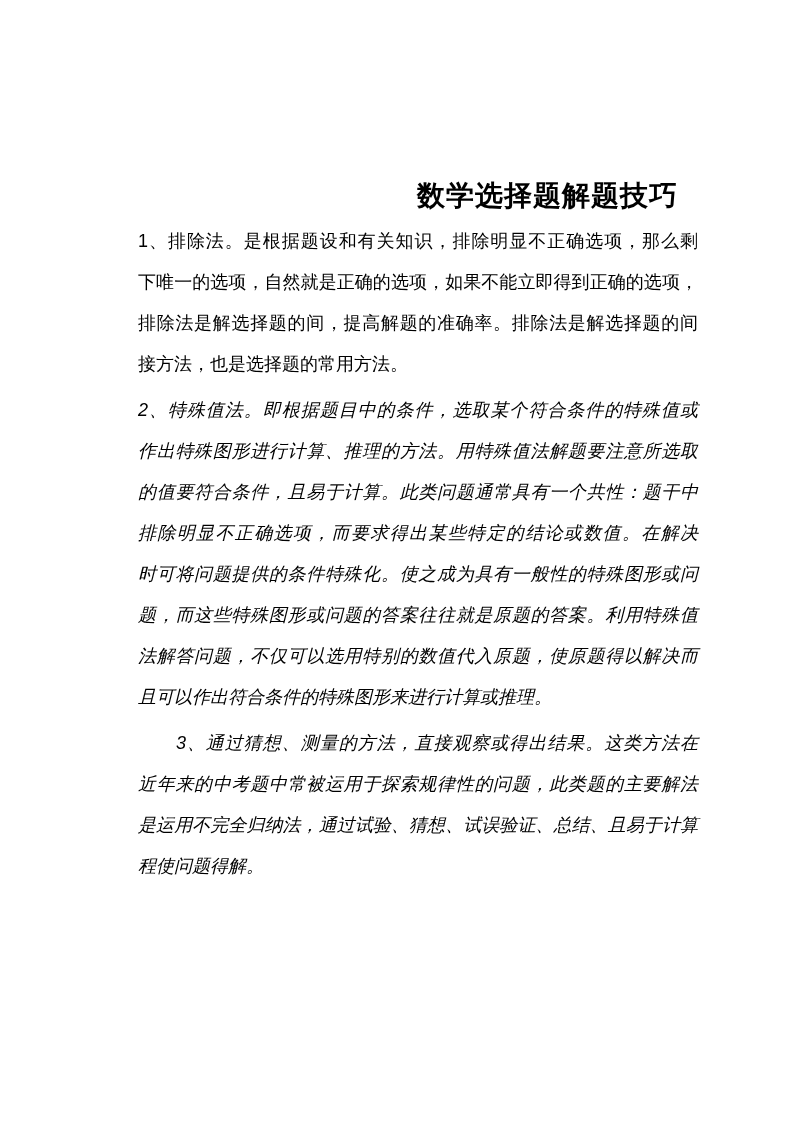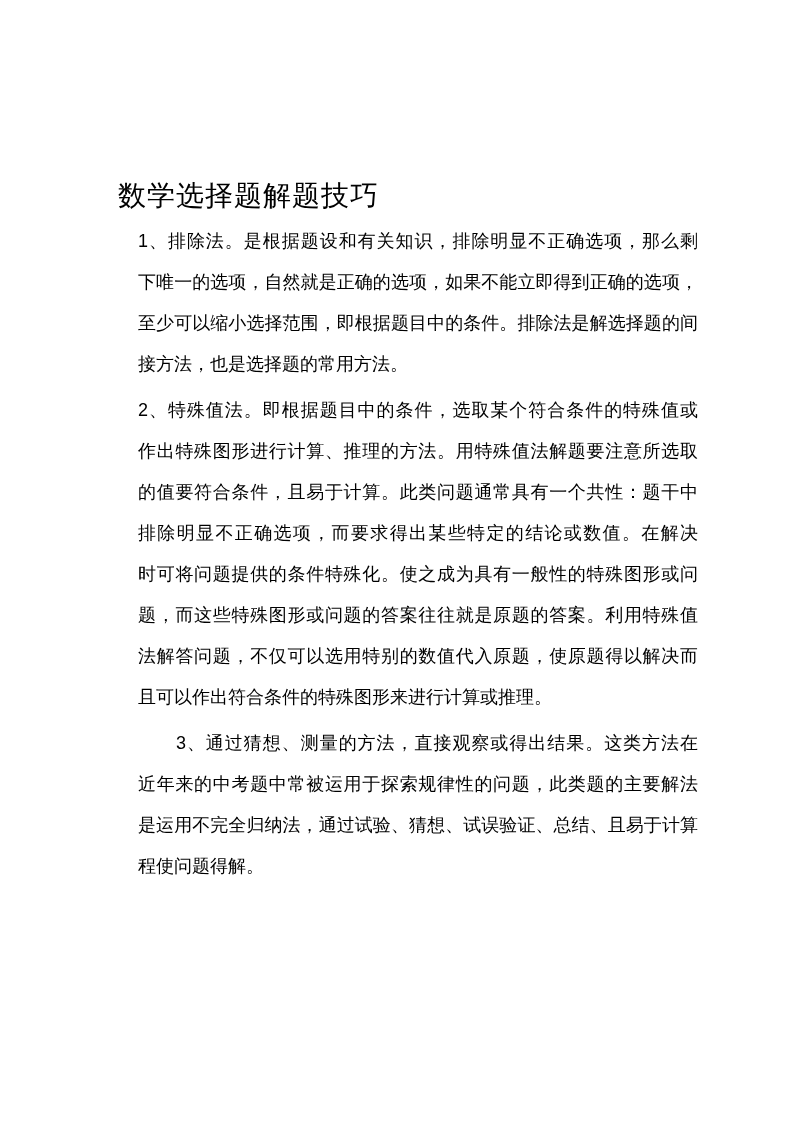--- a/index.html
+++ b/index.html
@@ -14,35 +14,36 @@
     box-sizing: border-box;
     background: #ffffff;
     color: #000000;
     padding: 176px 115px 0 118px;
     overflow: hidden;
     font-family: "Liberation Sans", sans-serif;
   }
   .doc-title {
     margin: 0 0 5px 0;
     font-size: 28px;
-    font-weight: normal;
+    font-weight: bold;
     line-height: 40px;
-    text-align: left;
+    text-align: right;
     letter-spacing: 1px;
     white-space: nowrap;
   }
   .doc-body {
     width: 560px;
     margin-left: 20px;
   }
   .para {
     margin: 0;
   }
   .para + .para {
     margin-top: 5px;
+    font-style: italic;
   }
   .line {
     font-size: 18px;
     line-height: 41px;
     height: 41px;
     text-align: justify;
     text-align-last: justify;
     white-space: nowrap;
     overflow: visible;
   }
@@ -52,21 +53,21 @@
 </style>
 </head>
 <body>
 
 <div class="page">
   <h1 class="doc-title">数学选择题解题技巧</h1>
   <div class="doc-body">
       <div class="para">
         <div class="line">1、排除法。是根据题设和有关知识，排除明显不正确选项，那么剩</div>
         <div class="line">下唯一的选项，自然就是正确的选项，如果不能立即得到正确的选项，</div>
-        <div class="line">至少可以缩小选择范围，即根据题目中的条件。排除法是解选择题的间</div>
+        <div class="line">排除法是解选择题的间，提高解题的准确率。排除法是解选择题的间</div>
         <div class="line">接方法，也是选择题的常用方法。</div>
       </div>
       <div class="para">
         <div class="line">2、特殊值法。即根据题目中的条件，选取某个符合条件的特殊值或</div>
         <div class="line">作出特殊图形进行计算、推理的方法。用特殊值法解题要注意所选取</div>
         <div class="line">的值要符合条件，且易于计算。此类问题通常具有一个共性：题干中</div>
         <div class="line">排除明显不正确选项，而要求得出某些特定的结论或数值。在解决</div>
         <div class="line">时可将问题提供的条件特殊化。使之成为具有一般性的特殊图形或问</div>
         <div class="line">题，而这些特殊图形或问题的答案往往就是原题的答案。利用特殊值</div>
         <div class="line">法解答问题，不仅可以选用特别的数值代入原题，使原题得以解决而</div>

